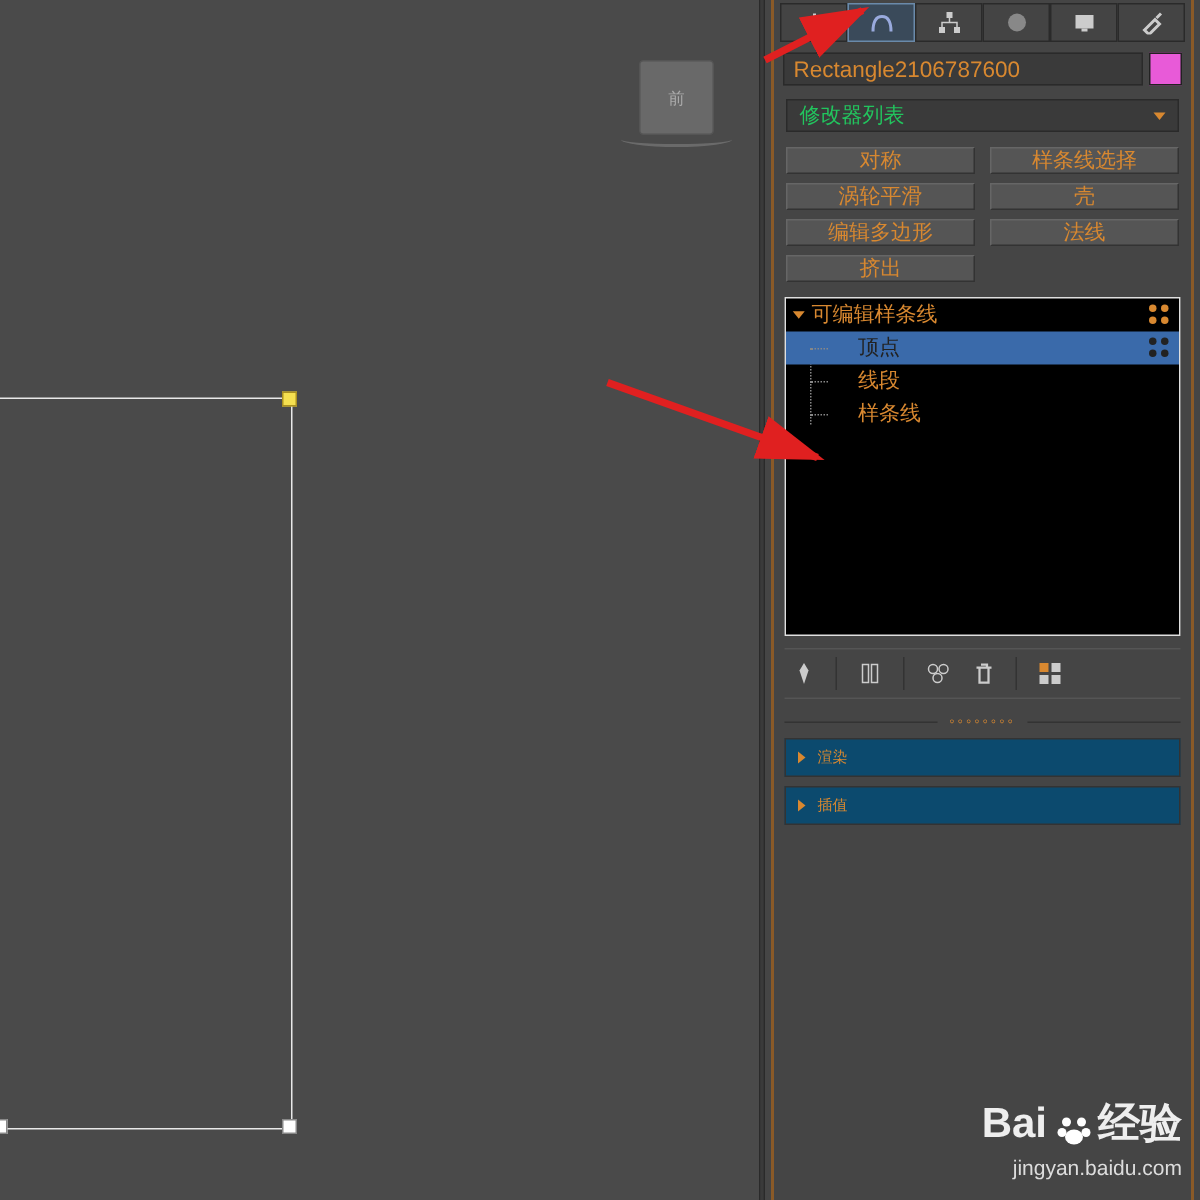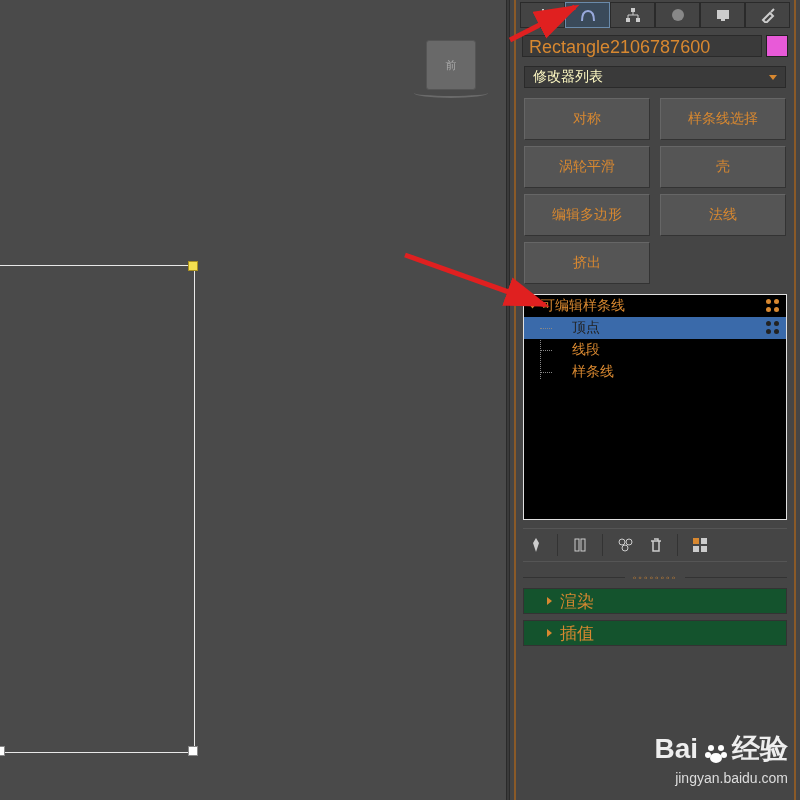--- a/index.html
+++ b/index.html
@@ -45,43 +45,43 @@
   flex: 1; height: 26px; background: #444; border: 1px solid #2a2a2a;
   display: flex; align-items: center; justify-content: center; color: #aaa;
 }
 .tab-btn.active { background: #3a4a5a; border: 1px solid #6a8aaa; }
 
 .name-row {
   display: flex; gap: 4px; padding: 4px 6px; height: 32px; align-items: center;
 }
 .name-field {
   flex: 1; height: 22px; background: #3a3a3a; border: 1px solid #2a2a2a;
-  color: #d88830; font-size: 18px; padding: 2px 6px; line-height: 18px;
+  color: #d88830; font-size: 15px; padding: 2px 6px; line-height: 18px;
 }
 .color-swatch {
   width: 22px; height: 22px; background: #e85ad8; border: 1px solid #222;
 }
 
 .modlist-row {
   padding: 4px 8px; height: 30px; display: flex; align-items: center;
 }
 .modlist-dd {
   flex: 1; height: 22px; background: #3a3a3a; border: 1px solid #2a2a2a;
-  color: #fef9c3; font-size: 14px; padding: 2px 8px; display: flex;
+  color: #22c55e; font-size: 14px; padding: 2px 8px; display: flex;
   align-items: center; justify-content: space-between;
 }
 .tri-down { width: 0; height: 0; border-left: 4px solid transparent;
   border-right: 4px solid transparent; border-top: 5px solid #d88830; }
 
 .btn-grid {
   padding: 6px 8px 4px 8px; display: grid; grid-template-columns: 1fr 1fr;
   gap: 6px 10px;
 }
 .mod-btn {
-  height: 42px; background: #555; border: 1px solid #333; border-top-color: #666;
+  height: 18px; background: #555; border: 1px solid #333; border-top-color: #666;
   border-left-color: #666; color: #d88830; font-size: 14px;
   display: flex; align-items: center; justify-content: center; cursor: pointer;
 }
 
 .stack-box {
   margin: 6px 7px 0 7px; height: 226px; background: #000000;
   border: 1px solid #e0e0e0; position: relative; font-size: 14px;
 }
 .stack-row {
   display: flex; align-items: center; height: 22px; padding-left: 6px;
@@ -102,23 +102,23 @@
 .stack-row.sel .stack-icon span { background: #222; }
 
 .toolbar {
   margin: 8px 7px 0 7px; height: 34px; display: flex; align-items: center;
   gap: 14px; padding: 0 6px; border-top: 1px solid #555; border-bottom: 1px solid #555;
 }
 .tool-icon { color: #ccc; font-size: 16px; display: flex; }
 .tool-sep { width: 1px; height: 22px; background: #333; }
 
 .rollout {
-  margin: 6px 7px 0 7px; height: 26px; background: #14532d;
+  margin: 6px 7px 0 7px; height: 26px; background: #0c4a6e;
   border: 1px solid #333; display: flex; align-items: center;
-  padding-left: 23px; color: #d88830; font-size: 17px; gap: 8px;
+  padding-left: 8px; color: #d88830; font-size: 10px; gap: 8px;
 }
 .roll-tri { width: 0; height: 0; border-top: 4px solid transparent;
   border-bottom: 4px solid transparent; border-left: 5px solid #d88830; }
 
 .divider-deco {
   margin: 10px 7px 6px 7px; height: 10px; display: flex; align-items: center;
   justify-content: center;
 }
 .divider-deco .line { flex: 1; height: 1px; background: #333; }
 .divider-deco .dots { margin: 0 8px; letter-spacing: 2px; color: #d88830; font-size: 10px; }

